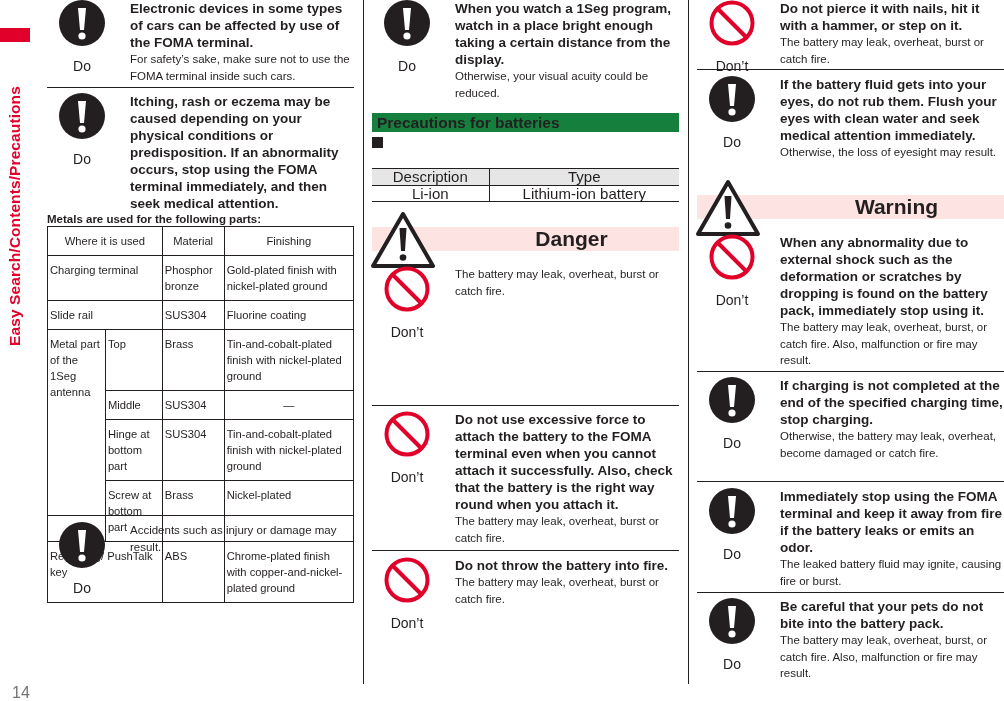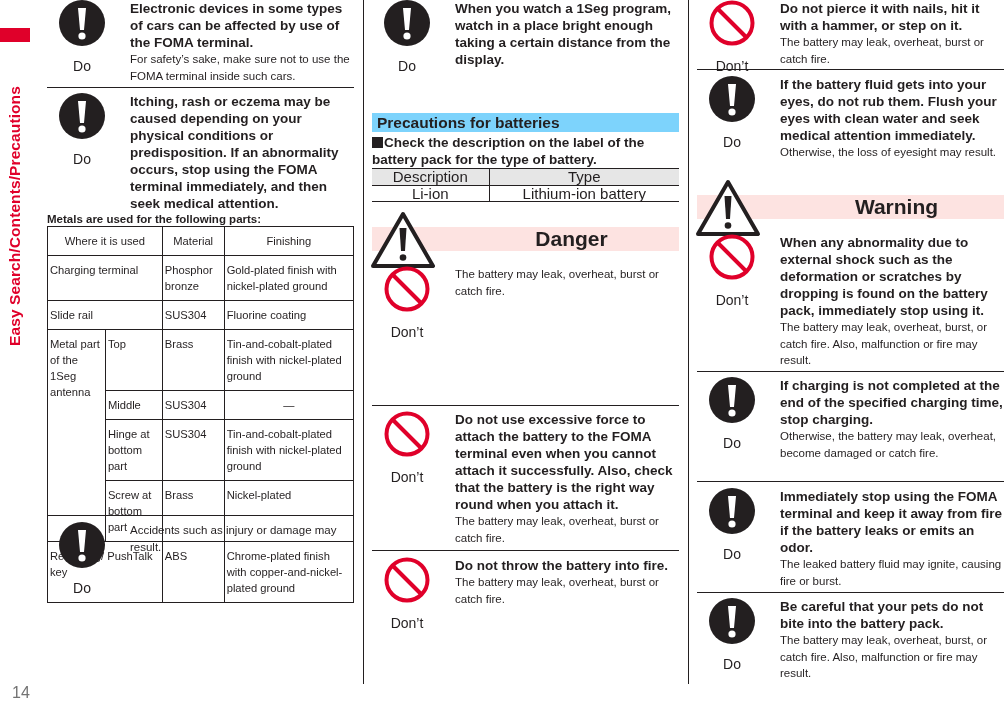--- a/index.html
+++ b/index.html
@@ -29,21 +29,21 @@
     .item .normal { font-size: 11.5px; line-height: 16.5px; }
 
     .rule { position: absolute; left: 0; width: 100%; height: 1px; background: #231f20; }
 
     .metals-title { position: absolute; left: 0; top: 213px; font-weight: bold; font-size: 11.5px; }
     table.metals { position: absolute; left: 0; top: 226px; width: 307px; border-collapse: collapse; font-size: 11.2px; line-height: 16px; }
     table.metals td, table.metals th { border: 1px solid #231f20; vertical-align: top; padding: 6px 2px; font-weight: normal; text-align: left; }
     table.metals th { text-align: center; }
     table.metals td.center { text-align: center; }
 
-    .section-head { position: absolute; left: 0; top: 113px; width: 307px; height: 19px; background: #7dd3fc; font-weight: bold; font-size: 15.5px; line-height: 19px; padding-left: 5px; }
+    .section-head { position: absolute; left: 0; top: 113px; width: 307px; height: 19px; background: #15803d; font-weight: bold; font-size: 15.5px; line-height: 19px; padding-left: 5px; }
     .check-head { position: absolute; left: 0; top: 134px; width: 307px; font-weight: bold; font-size: 13.5px; line-height: 17px; }
     .check-head .sq { display: inline-block; width: 11px; height: 11px; background: #231f20; margin-right: 1px; vertical-align: -1px; }
     table.battery { position: absolute; left: 0; top: 168px; width: 307px; border-collapse: collapse; font-size: 15px; line-height: 15.5px; }
     table.battery td, table.battery th { border-top: 1px solid #231f20; border-bottom: 1px solid #231f20; text-align: center; font-weight: normal; }
     table.battery th { background: #e6e6e6; }
     table.battery td + td, table.battery th + th { border-left: 1px solid #231f20; }
 
     .banner { position: absolute; left: 0; width: 307px; height: 24px; background: #fde3e1; }
     .banner .banner-label { position: absolute; left: 0; right: 0; text-align: center; font-weight: bold; font-size: 21px; line-height: 24px; padding-left: 92px; }
     .banner .tri { position: absolute; left: -2px; top: -16px; }
@@ -174,26 +174,27 @@
 <div class="col col2">
   <div class="item" style="top:0">
     <div class="icon-wrap">
       <svg width="46" height="46">
           <use href="#sym-do"></use>
         </svg>
       <span class="icon-label">Do</span>
     </div>
     <div class="text">
       <div class="bold">When you watch a 1Seg program, watch in a place bright enough taking a certain distance from the display.</div>
+      <div class="normal">Otherwise, your visual acuity could be reduced.</div>
     </div>
   </div>
 
   <div class="section-head">Precautions for batteries</div>
   <div class="check-head">
-    <span class="sq"></span><span>Check the description on the label of the battery pack for the type of battery.</span>
+    <span class="sq"></span>
   </div>
   <table class="battery">
     <colgroup>
         <col style="width:117px">
         <col style="width:190px">
       </colgroup>
     <tbody>
         <tr>
       <th>Description</th>
       <th>Type</th>

